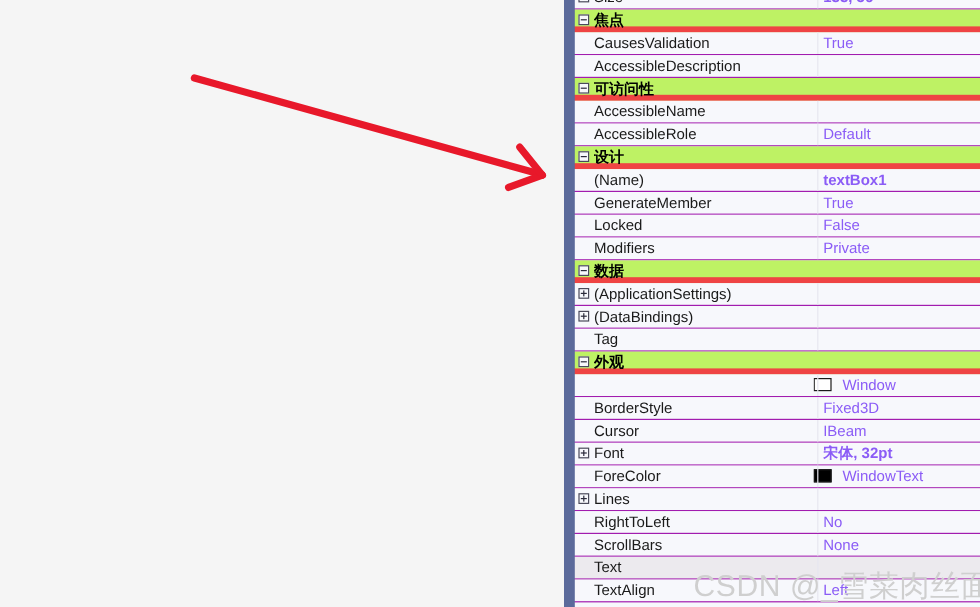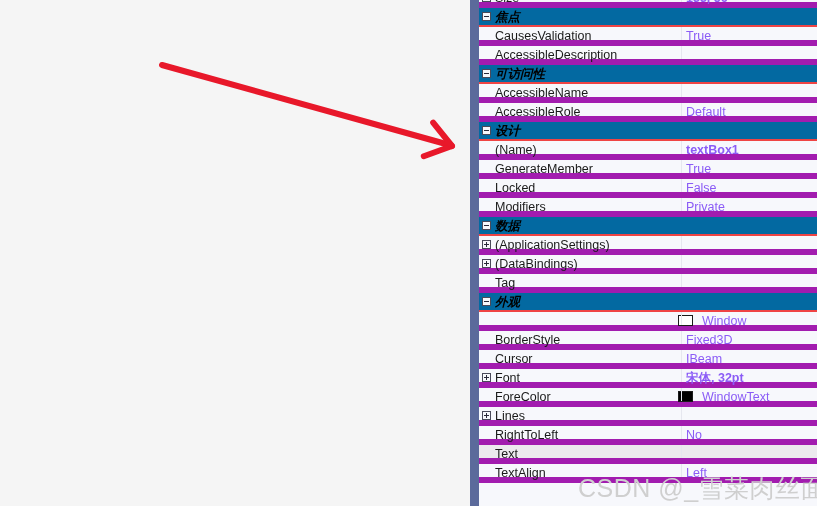--- a/index.html
+++ b/index.html
@@ -60,29 +60,28 @@
     position: absolute;
     left: 0;
     top: 0;
     width: 347px;
   }
 
   .row {
     position: relative;
     height: 19px;
     box-sizing: border-box;
-    border-bottom: 6px solid #a21caf;
+    border-bottom: 1px solid #a21caf;
     background: #f7f8fc;
     white-space: nowrap;
   }
 
   .row.category {
-    background: #0369a1;
-    border-bottom: 2px solid #ef4444;
-    font-style: italic;
+    background: #bef264;
+    border-bottom: 5px solid #ef4444;
   }
 
   .row.selected {
     background: #eceaee;
   }
 
   
   .row.prop::after {
     content: "";
     position: absolute;
@@ -291,20 +290,24 @@
           <span class="value with-swatch"><span class="swatch" style="background: rgb(0, 0, 0);"></span><span>WindowText</span></span>
         </div>
         <div class="row prop">
           <span class="expander plus"></span>
           <span class="name">Lines</span>
         </div>
         <div class="row prop">
           <span class="name">RightToLeft</span>
           <span class="value"><span>No</span></span>
         </div>
+        <div class="row prop">
+          <span class="name">ScrollBars</span>
+          <span class="value"><span>None</span></span>
+        </div>
         <div class="row prop selected">
           <span class="name">Text</span>
           <span class="value"><span></span></span>
         </div>
         <div class="row prop">
           <span class="name">TextAlign</span>
           <span class="value"><span>Left</span></span>
         </div>
       </div>
   </div>

